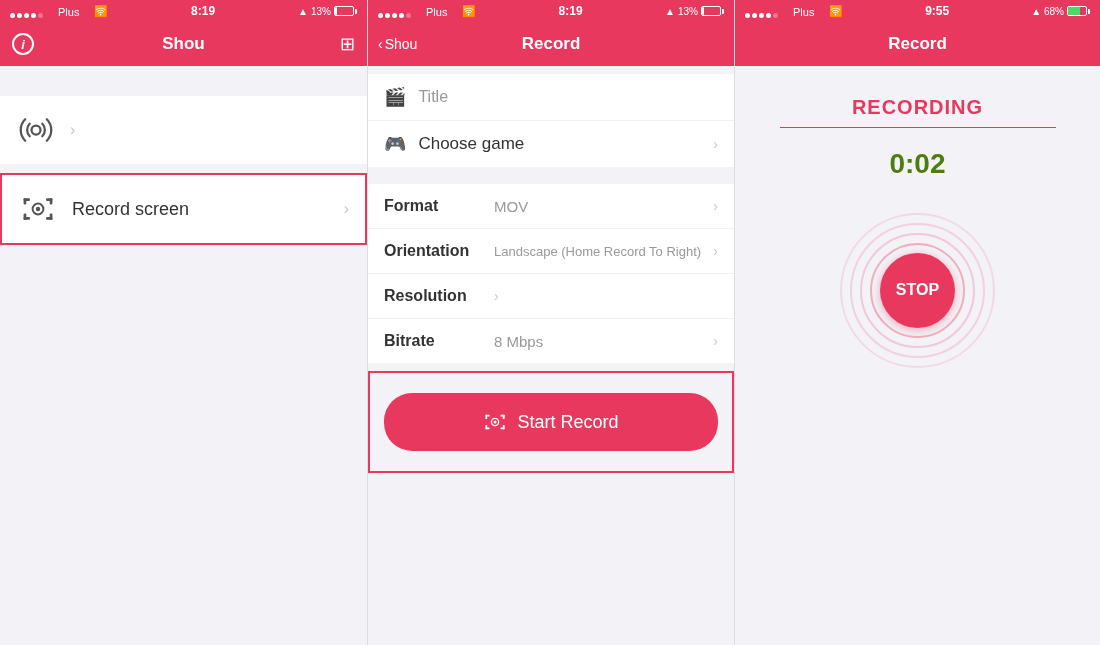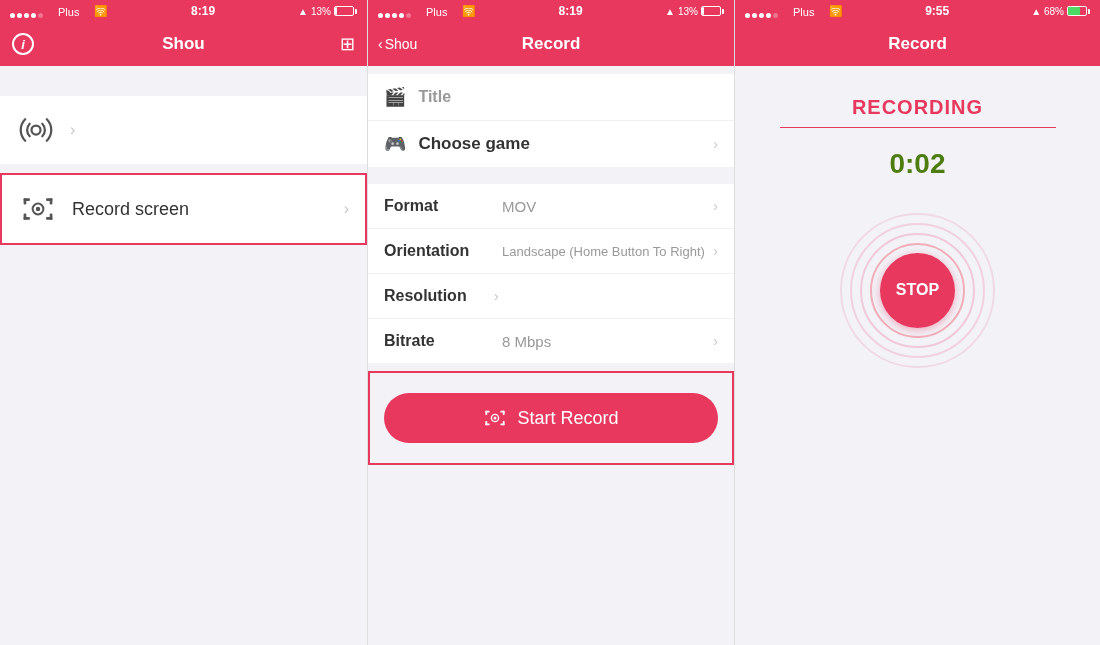--- a/index.html
+++ b/index.html
@@ -153,21 +153,20 @@
     .form-row:last-child { border-bottom: none; }
     .form-row .row-icon {
       margin-right: 12px;
       color: #999;
       font-size: 18px;
     }
     .form-row .row-label {
       color: #999;
       font-size: 16px;
       flex: 1;
-      font-weight: bold;
     }
     .form-row .chevron {
       color: #c7c7cc;
       font-size: 14px;
     }
     .settings-section {
       background: white;
       margin-top: 8px;
     }
     .settings-row {
@@ -181,30 +180,29 @@
     .settings-row .key {
       font-size: 16px;
       font-weight: 600;
       color: #333;
       min-width: 110px;
     }
     .settings-row .value {
       color: #999;
       font-size: 15px;
       flex: 1;
-      margin-left: 8px;
     }
     .settings-row .chevron {
       color: #c7c7cc;
       font-size: 14px;
     }
     .start-record-btn {
       background: #e8385e;
       border-radius: 28px;
-      height: 50px;
+      height: 58px;
       display: flex;
       align-items: center;
       justify-content: center;
       gap: 10px;
       cursor: pointer;
       width: 100%;
       border: none;
     }
     .start-record-btn .btn-text {
       color: white;
@@ -453,21 +451,21 @@
 
     <div style="height:8px; background:#f2f2f7;"></div>
     <div class="settings-section">
       <div class="settings-row">
         <span class="key">Format</span>
         <span class="value">MOV</span>
         <span class="chevron">›</span>
       </div>
       <div class="settings-row">
         <span class="key">Orientation</span>
-        <span class="value" style="font-size:13px;">Landscape (Home Button To Right)</span>
+        <span class="value" style="font-size:13px;">Landscape (Home Record To Right)</span>
         <span class="chevron">›</span>
       </div>
       <div class="settings-row">
         <span class="key">Resolution</span>
         <span class="chevron">›</span>
       </div>
       <div class="settings-row">
         <span class="key">Bitrate</span>
         <span class="value">8 Mbps</span>
         <span class="chevron">›</span>

